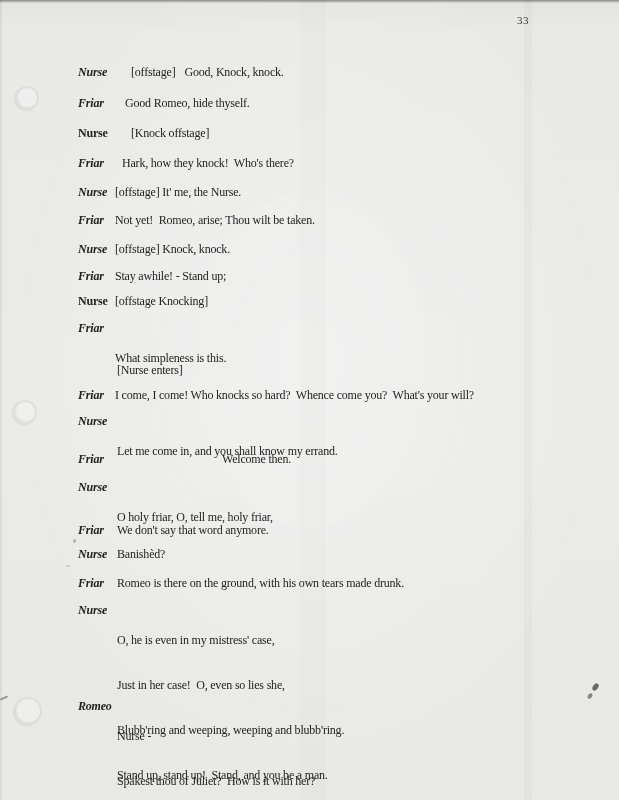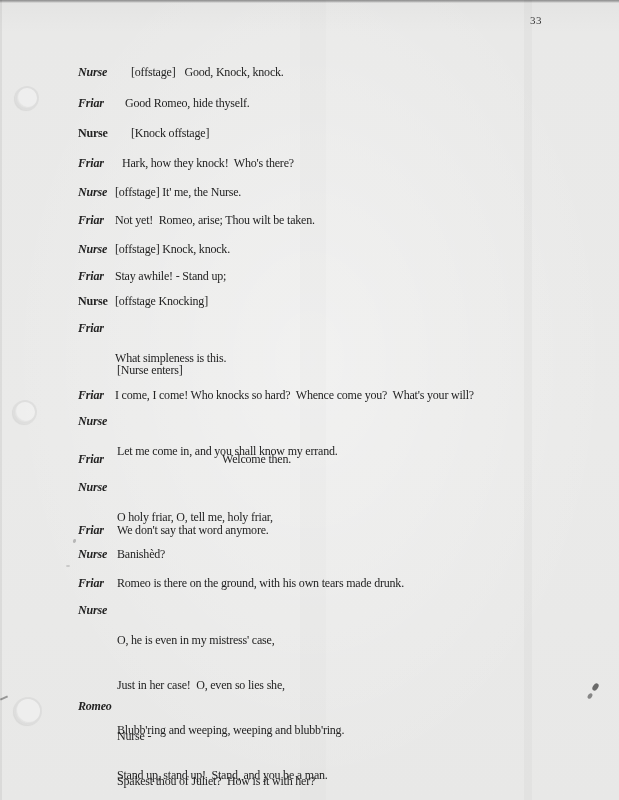--- a/index.html
+++ b/index.html
@@ -47,21 +47,21 @@
 </style>
 </head>
 <body>
 
 <div class="page">
   <div class="top-edge"></div>
   <div class="left-edge"></div>
   <div class="scan-streak" style="left:524px"></div>
   <div class="scan-streak2" style="left:300px"></div>
 
-  <div class="page-number" style="left:530px;top:14px">33</div>
+  <div class="page-number" style="left:517px;top:14px">33</div>
 
   <div class="punch top"></div>
   <div class="punch mid"></div>
   <div class="punch bot"></div>
 
   <div class="entry" style="top:65px">
     <span class="sp">Nurse</span>
     <span class="ct" style="left:53px"><span class="dir">[offstage]</span><span class="g8"></span><span>Good, Knock, knock.</span></span>
   </div>
 

